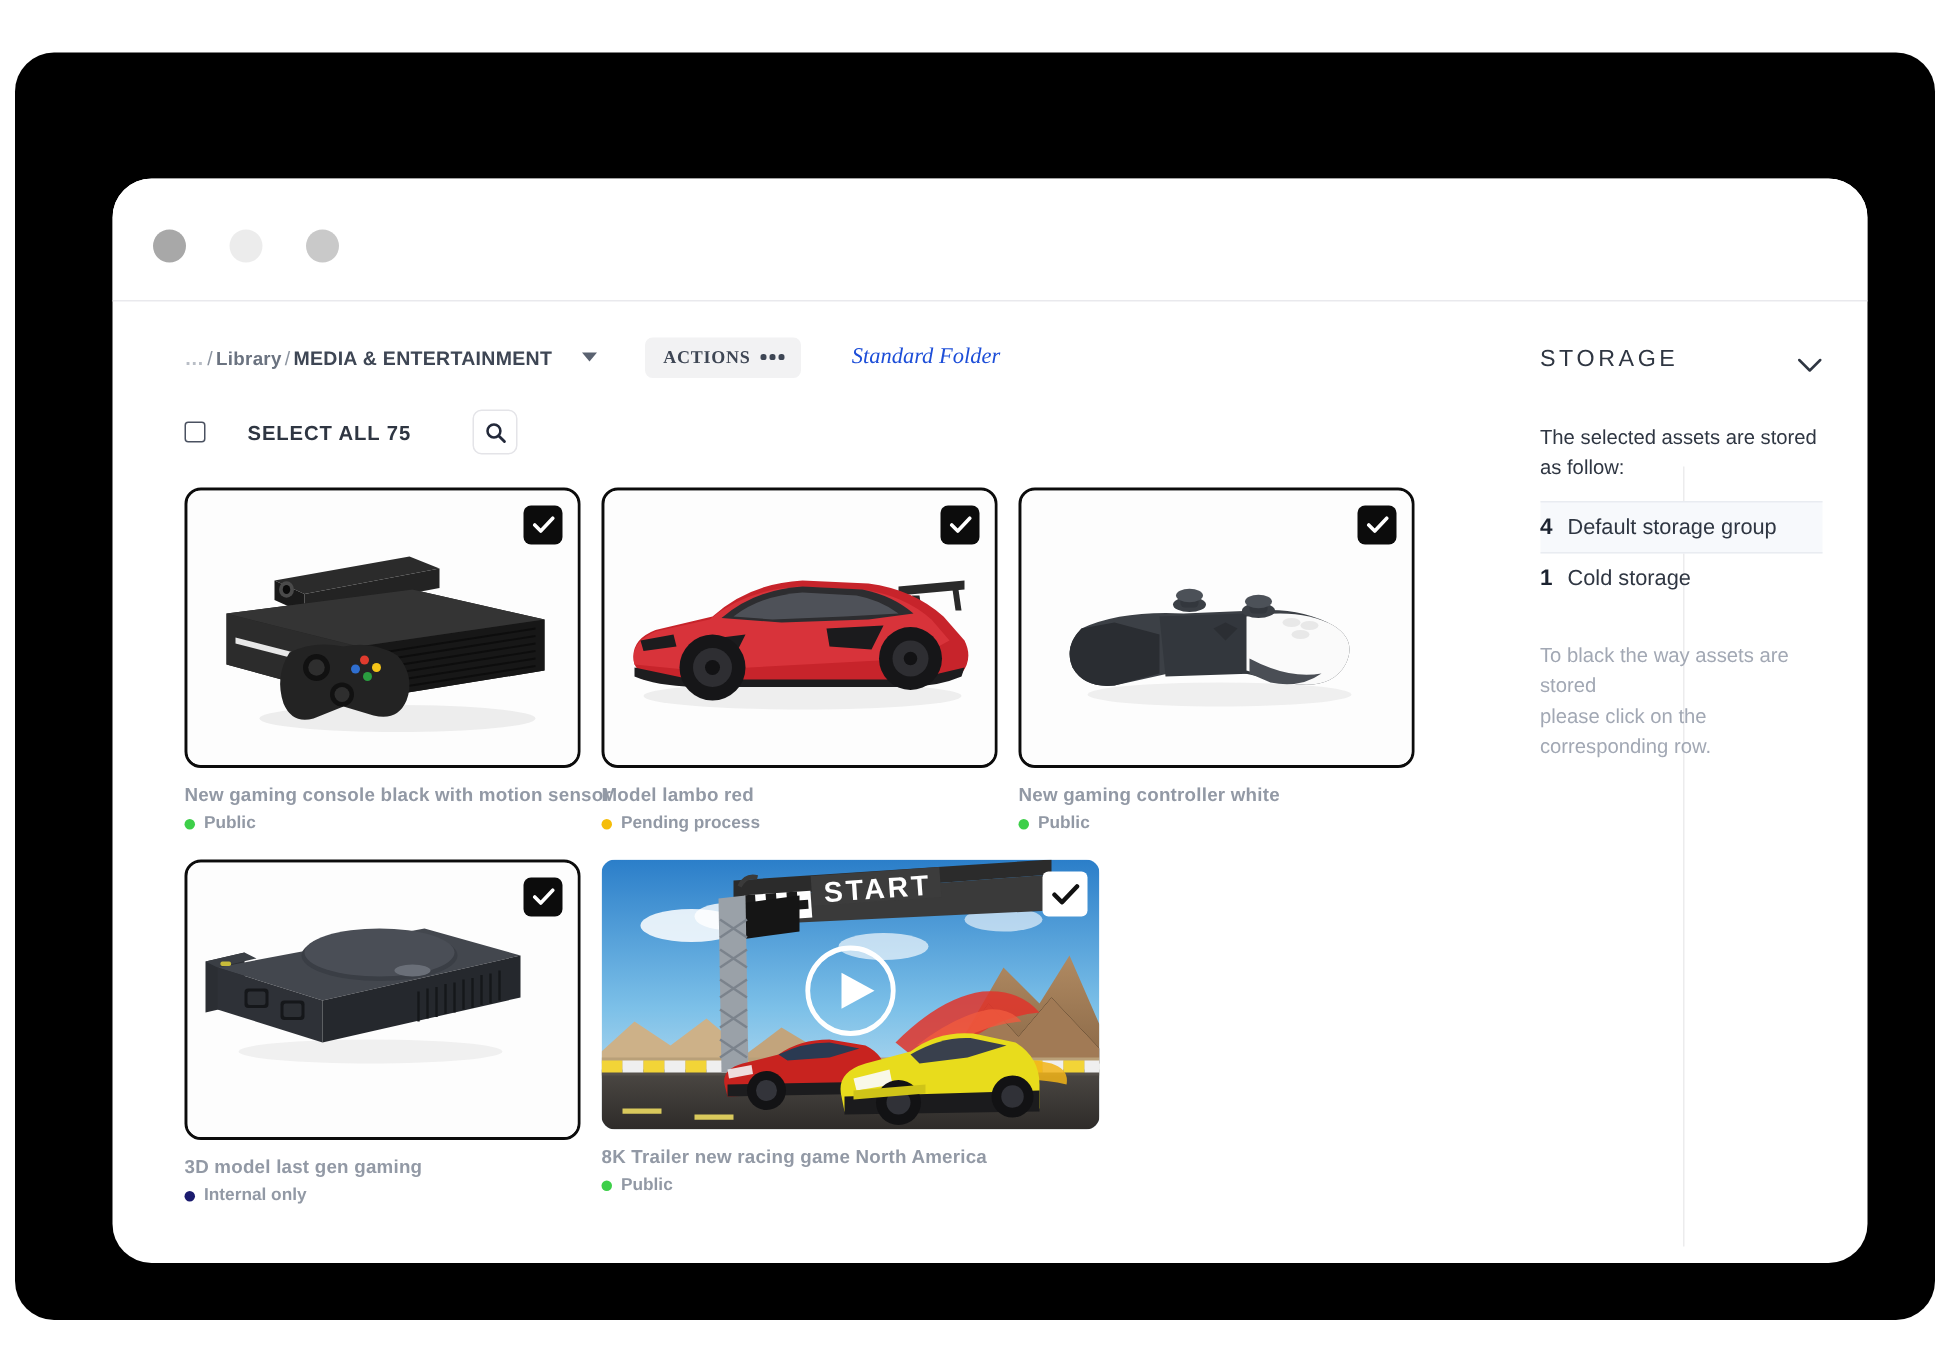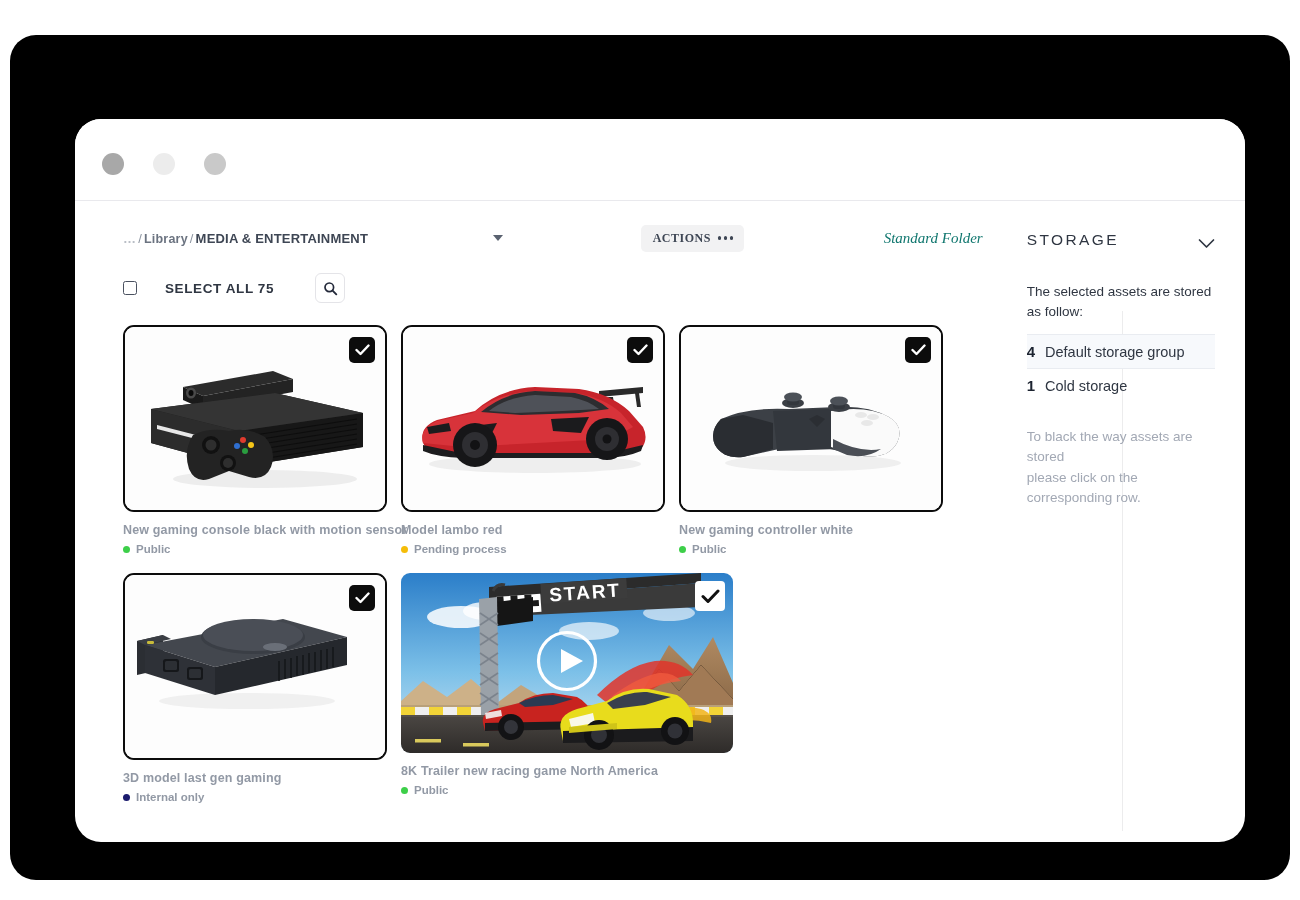--- a/index.html
+++ b/index.html
@@ -64,21 +64,20 @@
     flex: 1;
     padding: 30px 30px 0 44px;
   }
 
   
   #breadcrumb-row {
     display: flex;
     align-items: center;
     gap: 12px;
     height: 26px;
-    justify-content: space-between;
   }
   #breadcrumb {
     font-size: 13px;
     letter-spacing: .2px;
     color: #5a6270;
     font-weight: 600;
     white-space: nowrap;
   }
   #breadcrumb .crumb-dots { color: #b9bec6; font-weight: 700; }
   #breadcrumb .crumb-sep { color: #8d95a1; font-weight: 400; padding: 0 2px; }
@@ -104,21 +103,21 @@
   #actions-label {
     font-size: 12px; font-weight: 700; letter-spacing: .5px; color: #3e4654;
   }
   #actions-dots { display: flex; gap: 2.5px; align-items: center; }
   #actions-dots i { width: 3.5px; height: 3.5px; border-radius: 50%; background: #3e4654; display:block;}
   #folder-type {
     margin-left: 22px;
     font-family: "Liberation Serif", serif;
     font-style: italic;
     font-size: 15px;
-    color: #0f766e;
+    color: #1d4ed8;
   }
 
   
   #selectall-row {
     margin-top: 20px;
     display: flex;
     align-items: center;
     gap: 16px;
     height: 34px;
   }

